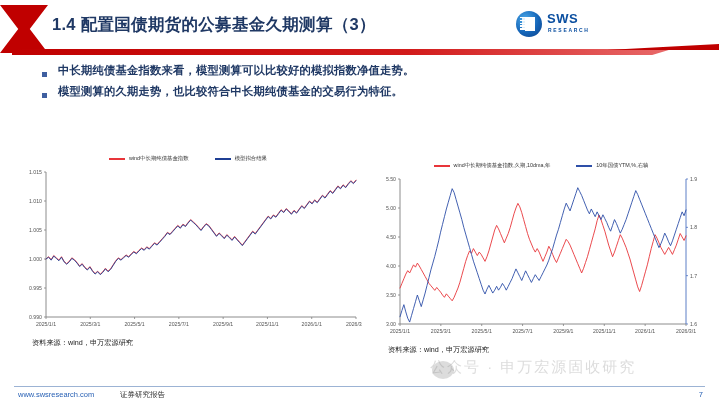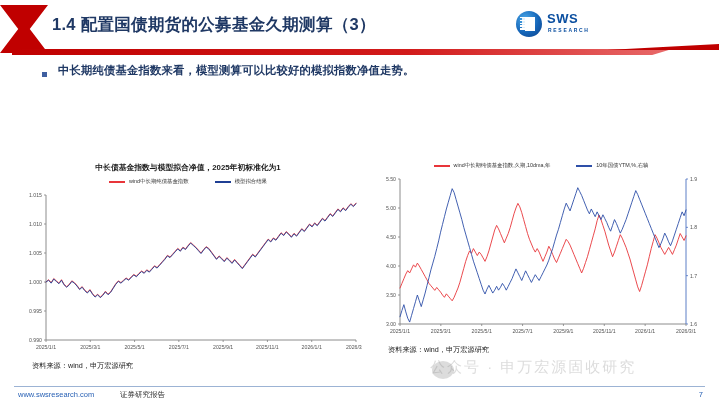--- a/index.html
+++ b/index.html
@@ -146,24 +146,27 @@
     <div class="logo-txt">SWS</div>
     <div class="logo-sub">RESEARCH</div>
   </div>
 </div>
 
 <div class="bullets">
   <div class="bullet-row">
     <span class="bullet-sq"></span>
     <span class="bullet-tx">中长期纯债基金指数来看，模型测算可以比较好的模拟指数净值走势。</span>
   </div>
+  <div class="bullet-row">
+    <span class="bullet-sq"></span>
+    <span class="bullet-tx">模型测算的久期走势，也比较符合中长期纯债基金的交易行为特征。</span>
+  </div>
 </div>
 
 <div class="panel panel-left">
-  <div class="chart-title">中长债基金指数与模型拟合净值，2025年初标准化为1</div>
   <div class="legend">
     <div class="legend-item">
       <span class="legend-line" id="l0c0" style="background: rgb(232, 53, 58);"></span>
       <span class="legend-tx">wind中长期纯债基金指数</span>
     </div>
     <div class="legend-item">
       <span class="legend-line" id="l0c1" style="background: rgb(31, 63, 148);"></span>
       <span class="legend-tx">模型拟合结果</span>
     </div>
   </div>

